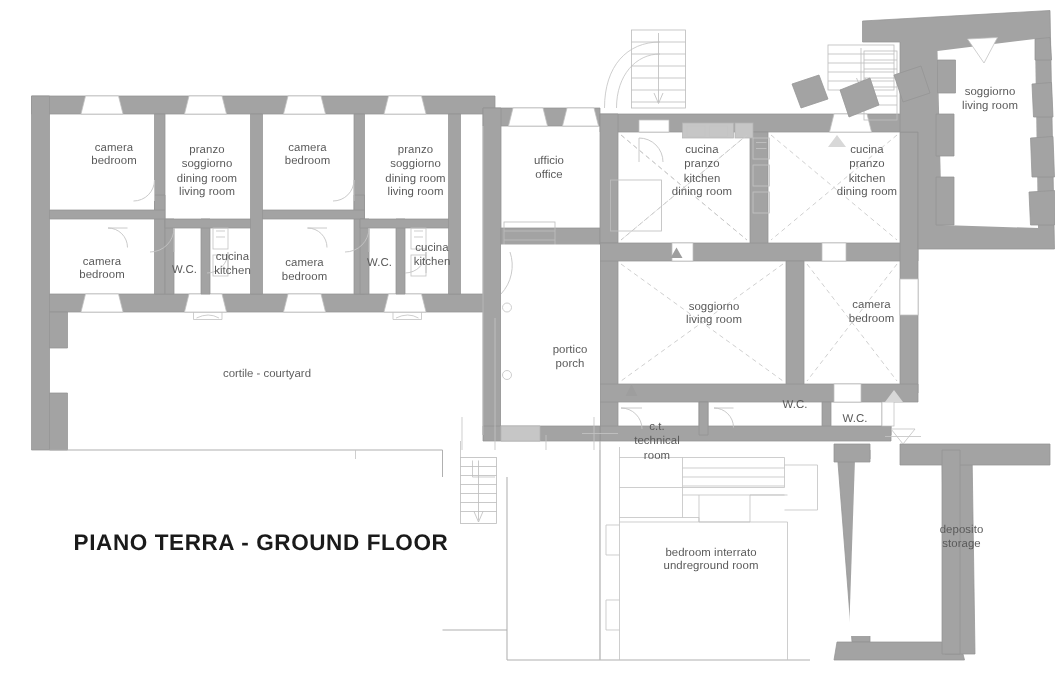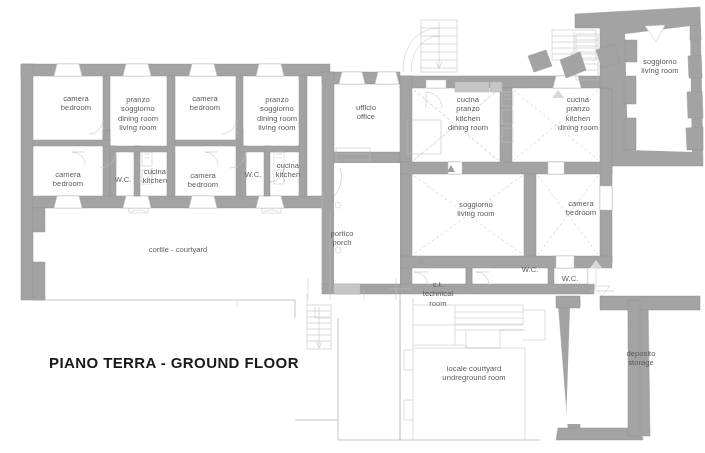--- a/index.html
+++ b/index.html
@@ -384,31 +384,31 @@
 kitchen
 dining room</div>
 
     <div class="room-label" style="left:660px; top:66px;"><span>soggiorno</span><br><span>living room</span></div>
 
     <div class="room-label" style="left:476px; top:209px;">soggiorno
 living room</div>
     <div class="room-label" style="left:581px; top:208px;">camera
 bedroom</div>
 
-    <div class="room-label" style="left:342px; top:238px;text-align:center;">portico
+    <div class="room-label" style="left:380px; top:238px;text-align:center;">portico
 porch</div>
     <div class="room-label" style="left:438px; top:294px;">c.t.
 technical
 room</div>
     <div class="room-label" style="left:530px; top:270px;">W.C.</div>
     <div class="room-label" style="left:570px; top:279px;">W.C.</div>
 
     <div class="room-label" style="left:596px; top:358px;margin-left:45px;">deposito
 storage</div>
-    <div class="room-label" style="left:474px; top:373px;">locale courtyard
+    <div class="room-label" style="left:474px; top:373px;">bedroom interrato
 undreground room</div>
 
     <div class="courtyard-label" style="left:178px; top:249px;">cortile - courtyard</div>
 
     <div class="plan-title" style="left:174px; top:362px;">PIANO TERRA - GROUND FLOOR</div>
 
   </div>
 
 </div>
 

